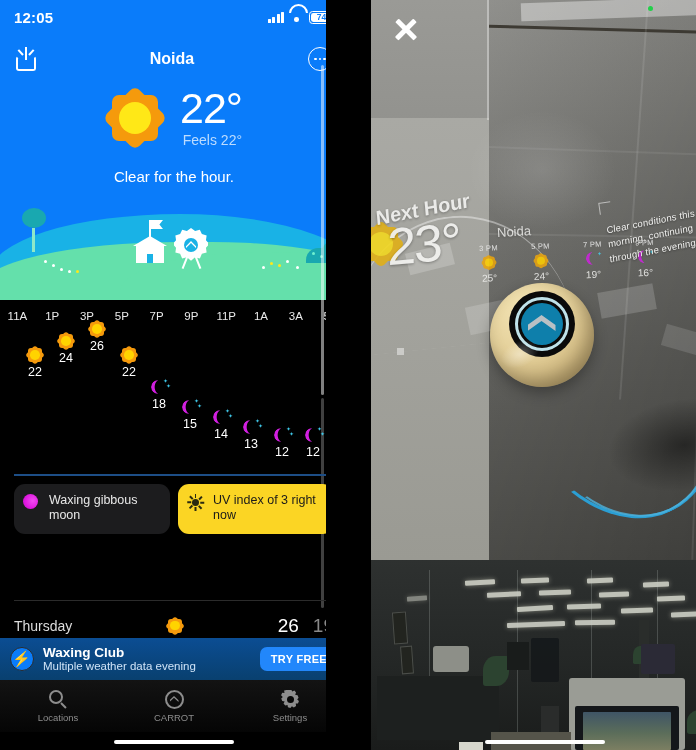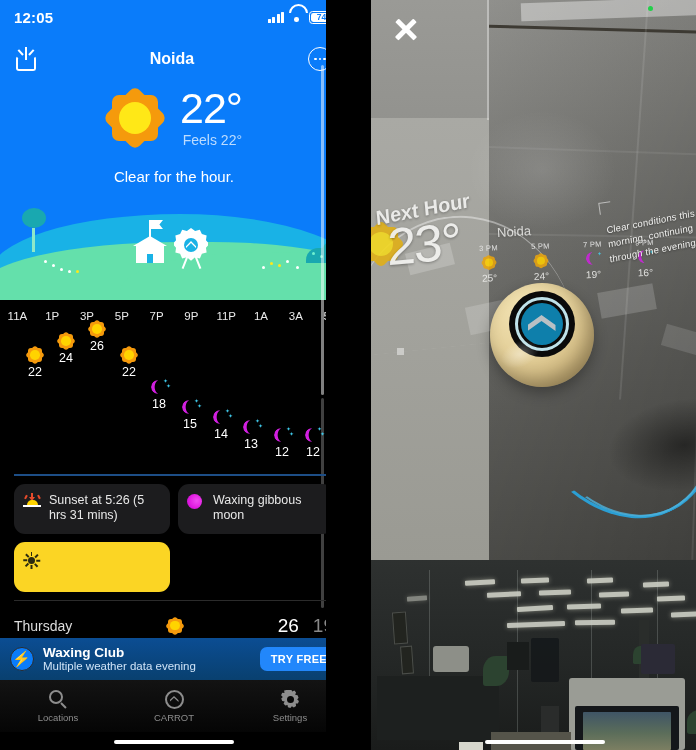--- a/index.html
+++ b/index.html
@@ -536,50 +536,39 @@
           </div>
         <div class="v">12</div>
       </div>
     </div>
 
     <div class="divider"></div>
 
     <div class="cards">
       <div class="card">
         <div class="ic-wrap">
-            <div class="ic-sunset">
-          <div class="ar"></div>
-              <div class="rl"></div>
-              <div class="rr"></div>
-              <div class="dome"></div>
-              <div class="hz"></div>
-        </div>
-          </div>
-        <div class="txt">Sunset at 5:26 (5 hrs 31 mins)</div>
-      </div>
-      <div class="card">
-        <div class="ic-wrap">
             <div class="ic-moonfull"></div>
           </div>
         <div class="txt">Waxing gibbous moon</div>
       </div>
       <div class="card hl">
         <div class="ic-wrap">
             <div class="ic-uv">
           <div class="core"></div>
           <i style="transform:rotate(0deg)"></i>
               <i style="transform:rotate(45deg)"></i>
           <i style="transform:rotate(90deg)"></i>
               <i style="transform:rotate(135deg)"></i>
           <i style="transform:rotate(180deg)"></i>
               <i style="transform:rotate(225deg)"></i>
           <i style="transform:rotate(270deg)"></i>
               <i style="transform:rotate(315deg)"></i>
         </div>
           </div>
+        <div class="txt">UV index of 3 right now</div>
       </div>
     </div>
 
     <div class="dayrow">
       <div class="dname">Thursday</div>
       <div class="ic-sun">
           <div class="a"></div>
           <div class="b"></div>
           <div class="c"></div>
         </div>

